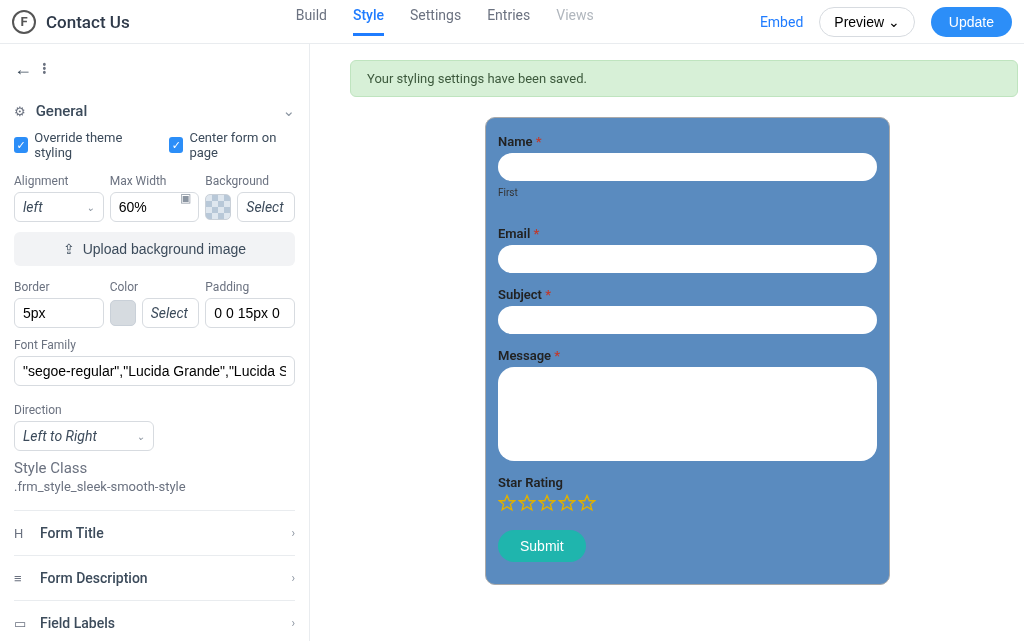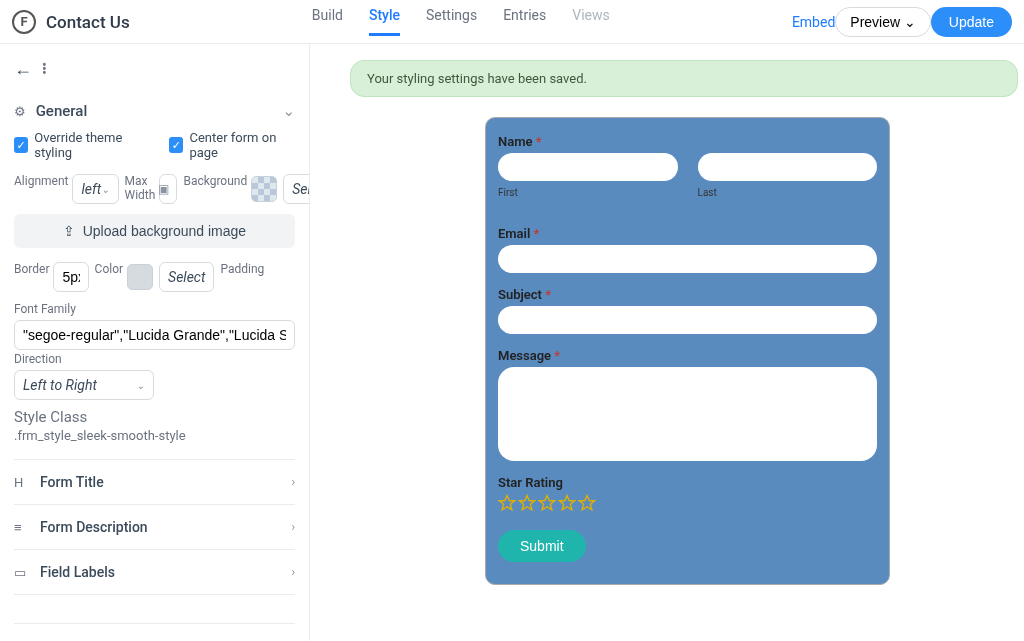--- a/index.html
+++ b/index.html
@@ -25,21 +25,21 @@
   width: 24px; height: 24px;
   border: 2px solid #555; border-radius: 50%;
   display:flex; align-items:center; justify-content:center;
   font-weight:bold; font-size:13px; color:#555; margin-right:10px;
 }
 .page-title { font-size: 17px; font-weight: 500; color: #2f3a4a; }
 .nav-tabs { display:flex; gap: 26px; margin: 0 auto; }
 .nav-tab { font-size: 14px; color: #6b7280; cursor:pointer; padding-bottom:10px; }
 .nav-tab.active { color: #1f7cff; border-bottom: 3px solid #1f7cff; font-weight:500; }
 .nav-tab.disabled { color: #b0b6bd; }
-.header-actions { display:flex; gap:0; align-items:center; }
+.header-actions { display:flex; gap:16px; align-items:center; }
 .embed-link { color:#1f7cff; font-size:14px; cursor:pointer; }
 .preview-btn {
   border:1px solid #d7dbe0; background:#fff; border-radius:18px;
   padding:6px 14px; font-size:14px; cursor:pointer; display:flex; align-items:center; gap:4px;
 }
 .update-btn {
   background:#2c8ef8; color:#fff; border:none; border-radius:18px;
   padding:7px 18px; font-size:14px; cursor:pointer;
 }
 
@@ -64,21 +64,21 @@
 .section-header .chev { margin-left:auto; color:#8b95a1; }
 
 .chkrow { display:flex; gap:20px; margin-bottom:14px; align-items:center; font-size:13px; }
 .chk { display:flex; align-items:center; gap:6px; }
 .chkbox {
   width:16px; height:16px; background:#2c8ef8; border-radius:3px;
   display:flex; align-items:center; justify-content:center; color:#fff; font-size:11px;
 }
 
 .row3 { display:flex; gap:6px; margin-bottom:10px; }
-.col { flex:1; display:flex; flex-direction:row; gap:4px; }
+.col { flex:1; display:flex; flex-direction:column; gap:4px; }
 .field-label { font-size:12px; color:#6b7280; }
 .input, .select {
   border:1px solid #d7dbe0; border-radius:6px; padding:6px 8px;
   font-size:14px; background:#fff; width:100%;
 }
 .select { display:flex; align-items:center; justify-content:space-between;font-style:italic; }
 .select .caret { color:#8b95a1; font-size:10px; }
 .max-width-wrap { position:relative; }
 .max-width-wrap .unit-icon { position:absolute; right:8px; top:50%; transform:translateY(-50%); font-size:12px; color:#8b95a1; }
 
@@ -111,21 +111,21 @@
   border-top:1px solid #e9ecef; padding:14px 0;
   display:flex; align-items:center; gap:10px; cursor:pointer;
 }
 .collapsible .ci-icon { width:16px; color:#6b7280; font-size:13px; }
 .collapsible .ci-label { flex:1; font-size:14px; font-weight:500; }
 .collapsible .chev-r { color:#8b95a1; font-size:12px; }
 
 
 .preview-pane { flex:1; padding: 16px 0 0 40px; overflow:hidden; }
 .saved-banner {
-  background:#d7f0d7; border:1px solid #bfe4bf; border-radius:14px;
+  background:#d7f0d7; border:1px solid #bfe4bf; border-radius:6px;
   padding:10px 16px; font-size:13px; color:#3d5a3d; margin-bottom:20px;
   width: calc(100% - 6px);
 }
 
 .form-preview {
   width: 405px; margin-left: 135px;
   background:#5a8bbf; border:1px solid #aaa; border-radius:10px;
   padding: 16px 12px 22px;
 }
 .flabel { font-size:13px; font-weight:600; color:#222; margin-bottom:4px; }
@@ -243,29 +243,30 @@
         <span class="field-label">Color</span>
         <div class="bg-select">
           <div class="color-swatch"></div>
           <div class="select">
             <span>Select</span>
           </div>
         </div>
       </div>
       <div class="col">
         <span class="field-label">Padding</span>
+        <input class="input" value="0 0 15px 0" style="">
       </div>
     </div>
 
     <div style="margin-top:6px;">
       <div class="field-label">Font Family</div>
       <input class="input" style="margin-top: 4px;" value="&quot;segoe-regular&quot;,&quot;Lucida Grande&quot;,&quot;Lucida Sans U">
     </div>
 
-    <div style="margin-top:2px;">
+    <div style="margin-top:17px;">
       <div class="field-label">Direction</div>
       <div class="select direction-select" style="margin-top:4px;">
         <span>Left to Right</span>
         <span class="caret">⌄</span>
       </div>
     </div>
 
     <div class="meta-label">Style Class</div>
     <div class="meta-val">.frm_style_sleek-smooth-style</div>
 
@@ -295,24 +296,20 @@
     <div class="saved-banner">Your styling settings have been saved.</div>
 
     <div class="form-preview">
       <div class="group">
         <div class="flabel"><span>Name</span> <span class="req">*</span></div>
         <div class="name-row">
           <div class="ncol">
             <div class="finput"></div>
             <span class="sub">First</span>
           </div>
-          <div class="ncol">
-            <div class="finput"></div>
-            <span class="sub">Last</span>
-          </div>
         </div>
       </div>
 
       <div class="group">
         <div class="flabel"><span>Email</span> <span class="req">*</span></div>
         <div class="finput"></div>
       </div>
 
       <div class="group">
         <div class="flabel"><span>Subject</span> <span class="req">*</span></div>

